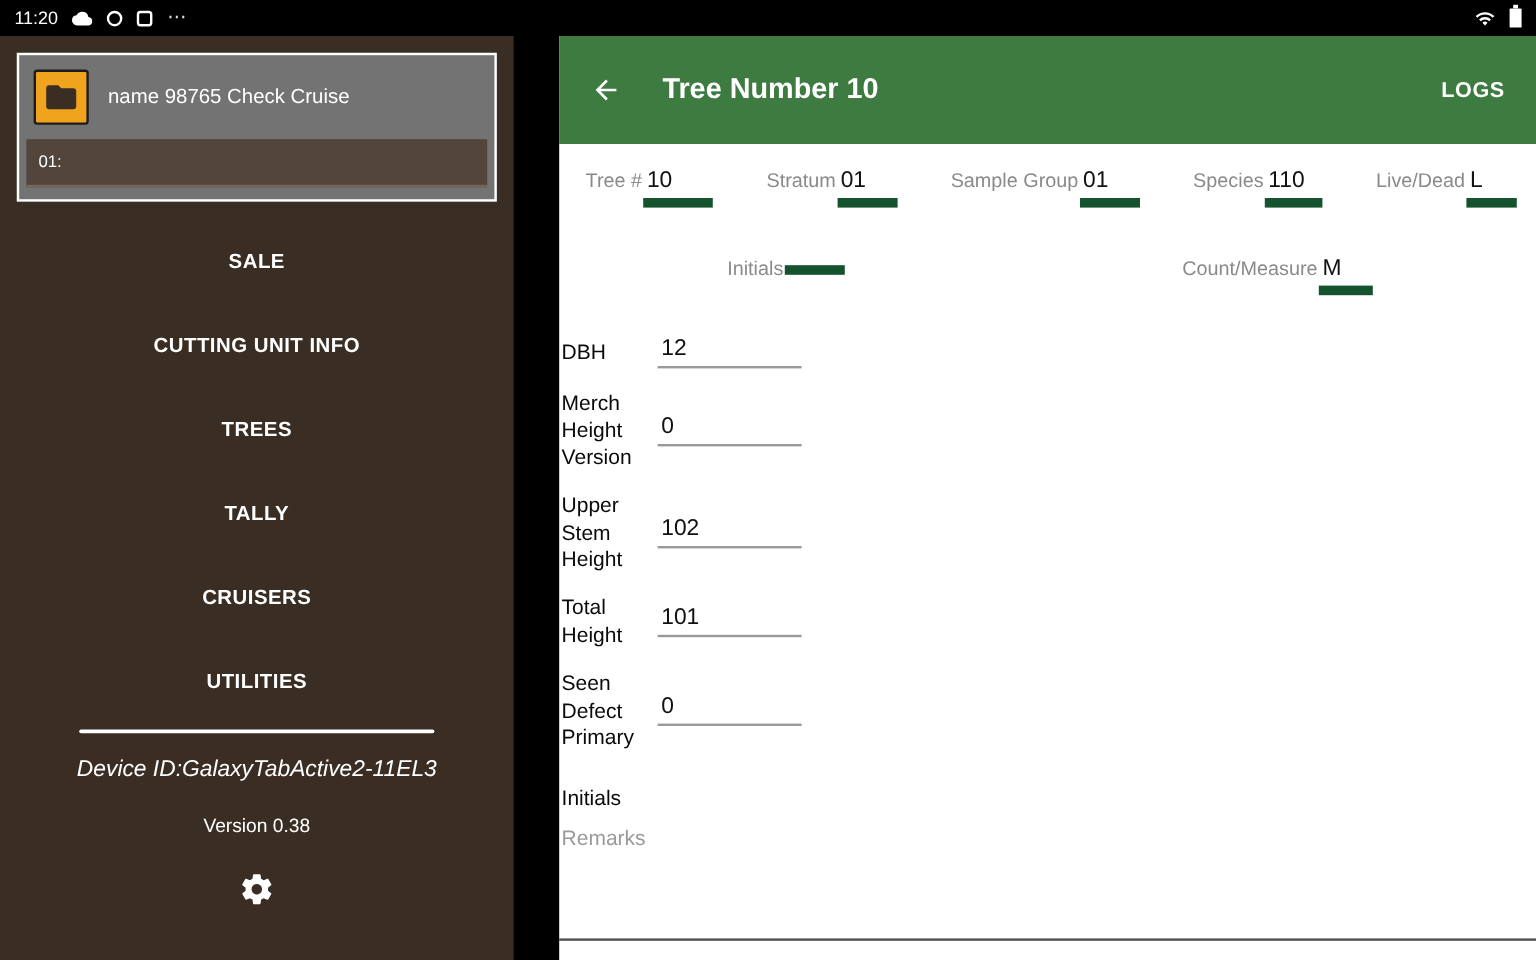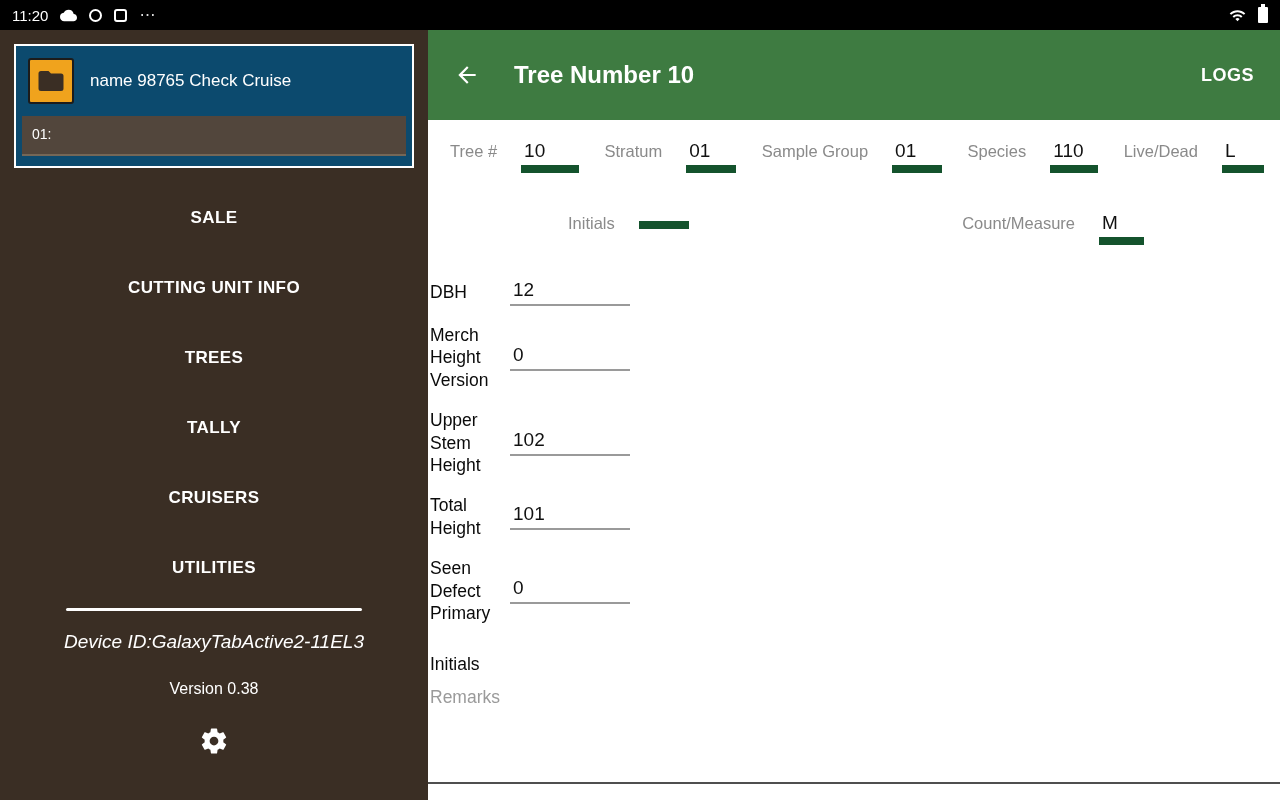--- a/index.html
+++ b/index.html
@@ -17,45 +17,45 @@
   .sqicon { width:13px; height:13px; border:2px solid #fff; border-radius:3px; display:inline-block; }
   .sicon { display:flex; align-items:center; }
   .battery { position:relative; width:10px; height:16px; background:#fff; border-radius:1px; display:inline-block; }
   .battery::before { content:""; position:absolute; top:-3px; left:3px; width:4px; height:3px; background:#fff; }
 
   .content { flex:1; display:flex; min-height:0; }
 
   
   .sidebar { flex:0 0 428px; width:428px; background:#3a2e24; color:#fff;
     display:flex; flex-direction:column; align-items:center; }
-  .sale-box { width:400px; margin-top:14px; border:2px solid #fff; background:#0c4a6e; }
+  .sale-box { width:400px; margin-top:14px; border:2px solid #fff; background:#737373; }
   .sale-top { display:flex; align-items:center; gap:16px; padding:12px 12px 10px 12px; }
   .folder { width:46px; height:46px; flex:0 0 46px; background:#f0a31d; border:2px solid #1c1c1c;
     border-radius:3px; display:flex; align-items:center; justify-content:center; }
   .sale-name { font-size:17px; }
   .spinner { margin:2px 6px 10px 6px; background:#52463c; border-bottom:2px solid #746757;
     padding:10px 10px 12px; font-size:14px; cursor:pointer; }
   .menu { display:flex; flex-direction:column; align-items:center; gap:50px; margin-top:40px; }
   .menu-item { font-size:17px; font-weight:bold; letter-spacing:.4px; line-height:20px; cursor:pointer; }
   .divider { width:296px; height:3px; background:#fff; margin-top:30px; border-radius:2px; }
   .device-id { margin-top:20px; font-size:19px;font-style:italic; }
   .version { margin-top:27px; font-size:16px; }
   .gear { margin-top:28px; cursor:pointer; display:flex; }
 
   
-  .main { flex:1; min-width:0; display:flex; flex-direction:column; background:#fff; }
+  .main { flex:1; min-width:0; display:flex; flex-direction:column; background:#fff;margin-left:38px; }
   .app-bar { flex:0 0 90px; height:90px; background:#3e7b41; color:#fff;
     display:flex; align-items:center; padding:0 26px; }
   .back { margin-right:34px; display:flex; cursor:pointer; }
   .app-title { font-size:24px; font-weight:bold; }
   .logs { margin-left:auto; font-size:18px; font-weight:bold; letter-spacing:.5px; cursor:pointer; }
 
   .form { flex:1; display:flex; flex-direction:column; min-height:0; }
   .top-row { display:flex; justify-content:space-between; align-items:baseline; padding:20px 16px 0 22px; }
-  .tfield { display:flex; align-items:baseline; gap:24px; }
+  .tfield { display:flex; align-items:baseline; gap:1px; }
   .flabel { color:#8a8a8a; font-size:16.5px; white-space:nowrap; }
   .finput { display:inline-block; border-bottom:8px solid #14532d; font-size:19px; color:#111;
     padding:0 3px 3px; min-height:24px; cursor:text; }
   .w58{width:58px;} .w50{width:50px;} .w48{width:48px;} .w45{width:45px;} .w42{width:42px;}
 
   .second-row { display:flex; justify-content:space-between; align-items:baseline;
     margin-top:32px; padding:0 136px 0 140px; }
 
   .vrows { margin-top:34px; padding-left:2px; display:flex; flex-direction:column; gap:18px; }
   .vrow { display:flex; align-items:center; }

